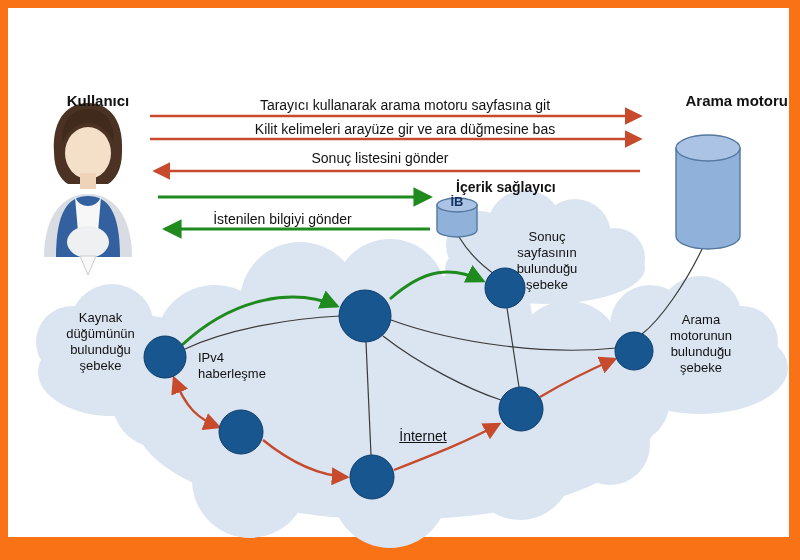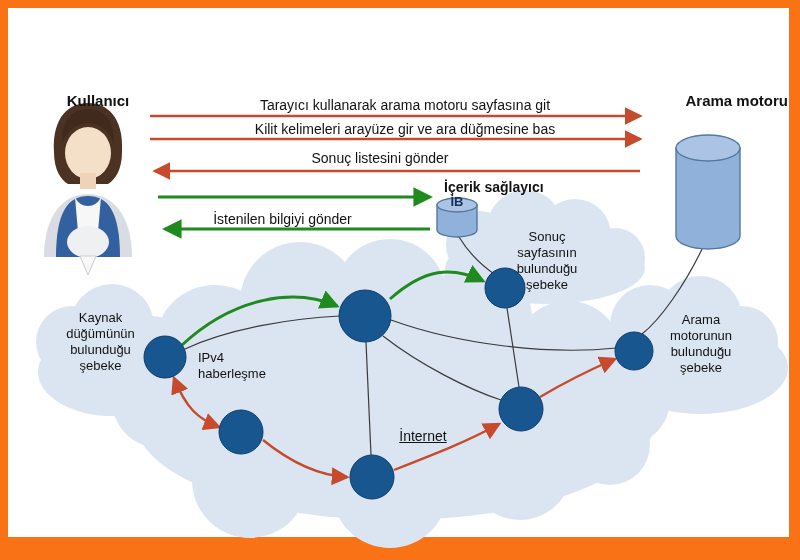--- a/index.html
+++ b/index.html
@@ -141,21 +141,21 @@
   </svg>
 
   <div class="lbl bold t15 center" style="left:48px;top:92px;width:100px;">Kullanıcı</div>
   <div class="lbl bold t15 center" style="left:640px;top:92px;width:148px;text-align:right;">Arama motoru</div>
 
   <div class="lbl t14 center" style="left:155px;top:97px;width:500px;">Tarayıcı kullanarak arama motoru sayfasına git</div>
   <div class="lbl t14 center" style="left:155px;top:121px;width:500px;">Kilit kelimeleri arayüze gir ve ara düğmesine bas</div>
   <div class="lbl t14 center" style="left:130px;top:150px;width:500px;">Sonuç listesini gönder</div>
   <div class="lbl t14 center" style="left:150px;top:211px;width:265px;">İstenilen bilgiyi gönder</div>
 
-  <div class="lbl bold t14" style="left:444px;top:179px;width:160px;">İçerik sağlayıcı</div>
+  <div class="lbl bold t14" style="left:456px;top:179px;width:160px;">İçerik sağlayıcı</div>
   <div class="lbl t13 bold center" style="left:437px;top:194px;width:40px;color:#13315c;">İB</div>
 
   <div class="lbl t13 center multiline" style="left:38px;top:310px;width:125px;">Kaynak
 düğümünün
 bulunduğu
 şebeke</div>
   <div class="lbl t13 multiline" style="left:198px;top:350px;width:110px;">IPv4
 haberleşme</div>
   <div class="lbl t13 center multiline" style="left:492px;top:220px;width:110px;margin-top:9px;">Sonuç
 sayfasının

